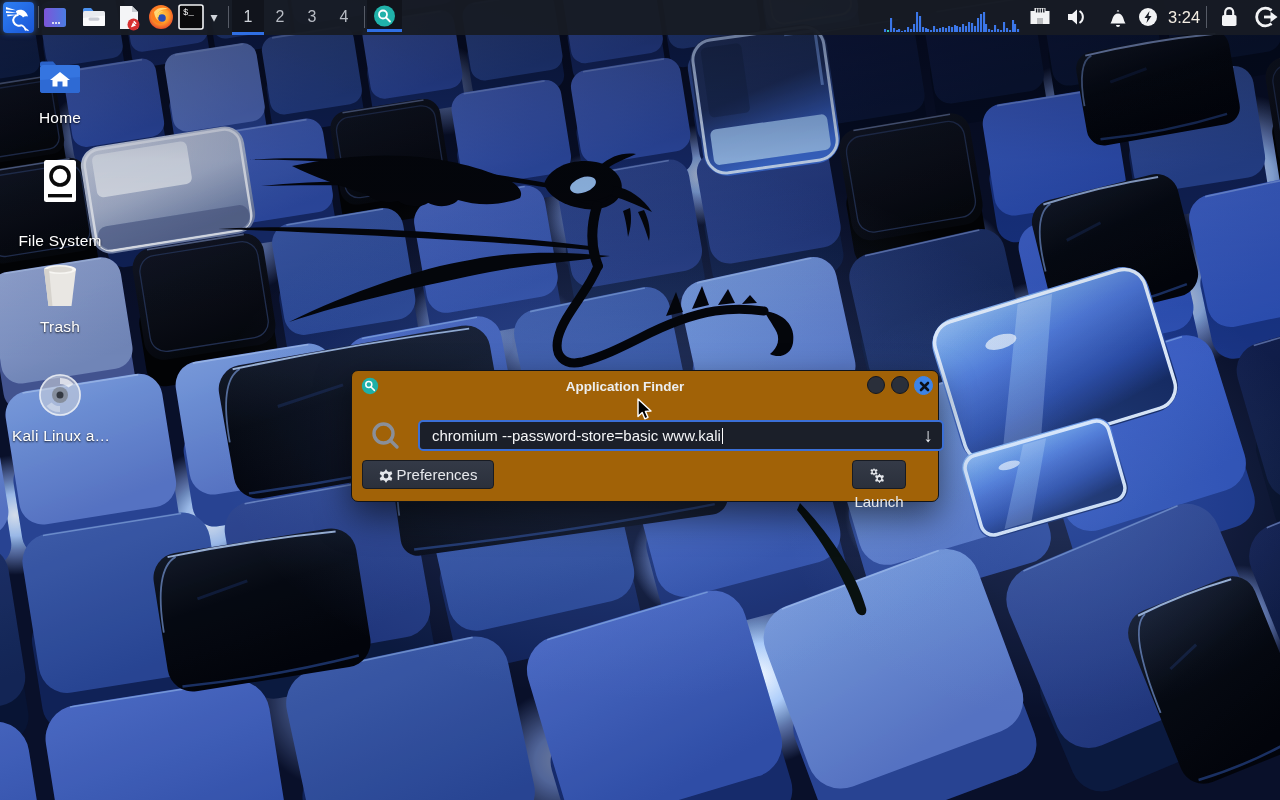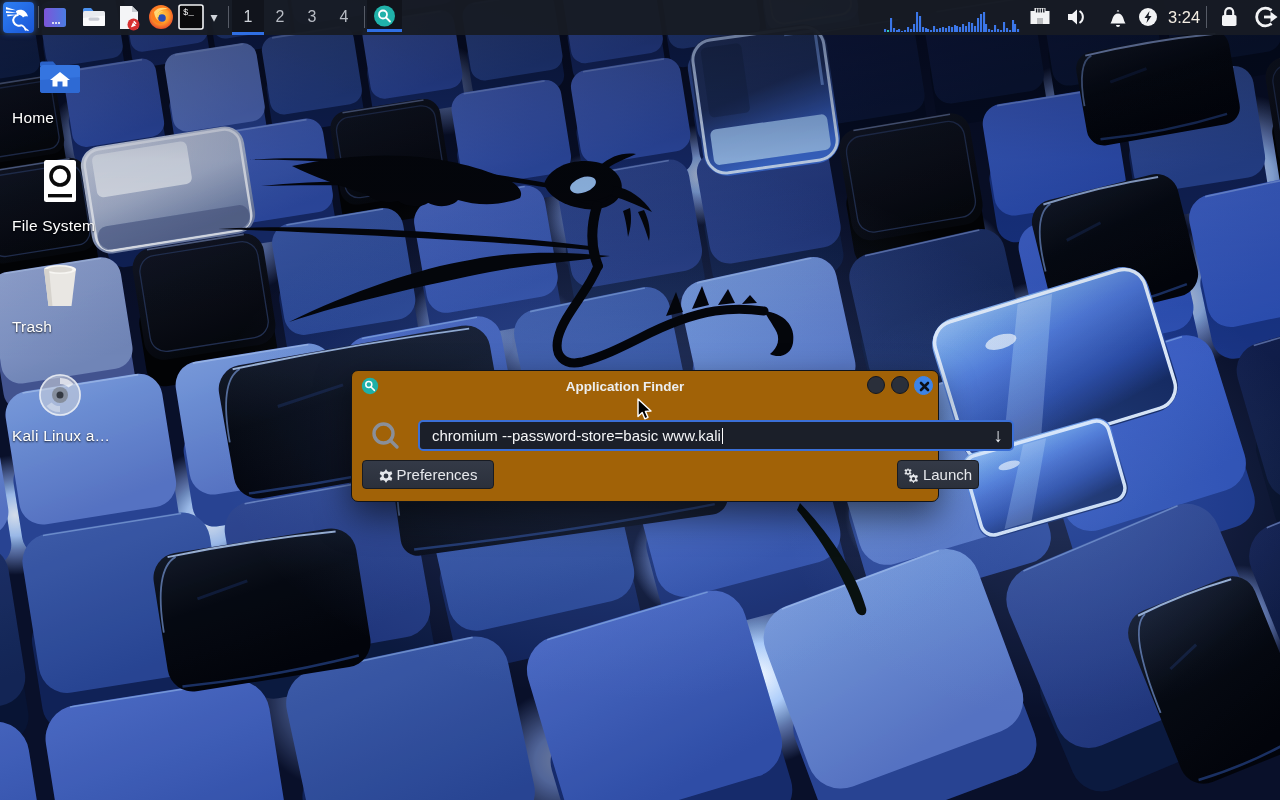--- a/index.html
+++ b/index.html
@@ -6,29 +6,29 @@
 html,body{width:1280px;height:800px;overflow:hidden;background:#0a1126;font-family:"Liberation Sans",sans-serif}
 #stage{position:absolute;left:0;top:0;width:1280px;height:800px;overflow:hidden}
 #bg{position:absolute;left:0;top:0;width:1280px;height:800px}
 
 #panel{position:absolute;left:0;top:0;width:1280px;height:35px;background:rgba(23,27,36,0.95)}
 #panel .sep{position:absolute;top:6px;width:1px;height:22px;background:#565b66}
 .pbtn{position:absolute;top:0;height:35px}
 #wsbar .ws{position:absolute;top:0;height:35px;text-align:center;font-size:16px;color:#b8bcc4;line-height:34px}
 #wsbar .ws.act{background:#11141c;border-bottom:3px solid #2f6fe4;color:#d0d4da}
 
-.dicon{position:absolute;width:96px;text-align:left;color:#fff;font-size:15.5px}
+.dicon{position:absolute;width:96px;text-align:center;color:#fff;font-size:15.5px}
 .dicon .lbl{margin-top:8px;text-shadow:0 1px 2px rgba(0,0,0,0.85);letter-spacing:0.2px;white-space:nowrap}
 
 #dlg{position:absolute;left:351px;top:370px;width:588px;height:132px;background:#a16207;border:1px solid #10131a;border-radius:7px;box-shadow:0 14px 34px rgba(0,0,0,0.55)}
 #dlgtitle{position:absolute;left:0;top:0;width:100%;height:30px}
 #dlgtitle .t{position:absolute;left:0;top:8px;width:546px;text-align:center;font-size:13.5px;font-weight:bold;color:#eceef0}
 .wbtn{position:absolute;top:376px;width:18px;height:18px;border-radius:50%;background:#2a2f3a;border:1.5px solid #121721}
 #wclose{background:#3d84e8;border:1px solid #3d84e8}
-#inp{position:absolute;left:418px;top:420px;width:596px;height:31px;background:#1b1f29;border:2px solid #3b6fd6;border-radius:5px;color:#f4f5f7;font-size:15px;line-height:27px;padding-left:12px}
+#inp{position:absolute;left:418px;top:420px;width:526px;height:31px;background:#1b1f29;border:2px solid #3b6fd6;border-radius:5px;color:#f4f5f7;font-size:15px;line-height:27px;padding-left:12px}
 #inp .cursor{display:inline-block;width:1px;height:16px;background:#fff;vertical-align:-3px;margin-left:1px}
 #inp .arr{position:absolute;right:9px;top:0px;color:#eef0f4;font-size:19px;font-weight:bold}
 .gbtn{position:absolute;height:29px;background:linear-gradient(#343a47,#2b303b);border:1px solid #181b22;border-radius:4px;color:#e6e8ec;font-size:15px;line-height:27px;text-align:center}
 </style>
 </head>
 <body>
 <div id="stage">
 <div id="bg"><svg width="1280" height="800" viewBox="0 0 1280 800">
 <defs>
 <radialGradient id="gspot" cx="0.5" cy="0.5" r="0.5">
@@ -1112,21 +1112,21 @@
     <path d="M24 19 L34 27 L31.5 27 L31.5 33.5 L26.5 33.5 L26.5 28.5 L21.5 28.5 L21.5 33.5 L16.5 33.5 L16.5 27 L14 27 Z" fill="#fff"></path>
   </svg>
   <div class="lbl">Home</div>
 </div>
 <div class="dicon" style="left:12px;top:157px">
   <svg width="48" height="48" viewBox="0 0 48 48" style="display:block;margin:0 auto">
     <rect x="8" y="3" width="32" height="42" rx="2.5" fill="#fff"></rect>
     <circle cx="24" cy="19" r="9" fill="none" stroke="#0a0a0a" stroke-width="3.6"></circle>
     <rect x="12" y="37" width="24" height="3.4" fill="#0a0a0a"></rect>
   </svg>
-  <div class="lbl" style="margin-top:12px">File System</div>
+  <div class="lbl" style="margin-top:27px">File System</div>
 </div>
 <div class="dicon" style="left:12px;top:262px">
   <svg width="48" height="48" viewBox="0 0 48 48" style="display:block;margin:0 auto">
     <path d="M8 7 L40 7 L35.5 44 L12.5 44 Z" fill="#e9e7e3"></path>
     <ellipse cx="24" cy="7.5" rx="16" ry="4.5" fill="#f7f6f3"></ellipse>
     <ellipse cx="24" cy="7.5" rx="12.5" ry="3" fill="#dcd9d4"></ellipse>
     <path d="M8 7 L13 7 L16.5 44 L12.5 44 Z" fill="#d6d3cd"></path>
   </svg>
   <div class="lbl" style="">Trash</div>
 </div>
@@ -1163,21 +1163,21 @@
   <circle cx="13.5" cy="13.5" r="9.5" fill="none" stroke="#8a8f99" stroke-width="3.4"></circle>
   <path d="M20.5 20.5 L27 27" stroke="#8a8f99" stroke-width="3.4" stroke-linecap="round"></path>
 </svg>
 <div id="inp">chromium --password-store=basic www.kali<span class="cursor"></span>
   <span class="arr">↓</span>
 </div>
 <div class="gbtn" style="left:362px;top:460px;width:132px">
   <svg style="vertical-align:-2.5px;margin-right:4px" width="14" height="14" viewBox="0 0 14 14">
         <path d="M7 0 L8.3 2.2 A5 5 0 0 1 9.9 2.9 L12.4 2.3 L13.3 4.9 L11.4 6.3 A5 5 0 0 1 11.4 7.7 L13.3 9.1 L12.4 11.7 L9.9 11.1 A5 5 0 0 1 8.3 11.8 L7 14 L5.7 11.8 A5 5 0 0 1 4.1 11.1 L1.6 11.7 L0.7 9.1 L2.6 7.7 A5 5 0 0 1 2.6 6.3 L0.7 4.9 L1.6 2.3 L4.1 2.9 A5 5 0 0 1 5.7 2.2 Z M7 4.6 A2.4 2.4 0 1 0 7 9.4 A2.4 2.4 0 0 0 7 4.6 Z" fill="#e6e8ec"></path>
       </svg>Preferences</div>
-<div class="gbtn" style="left:897px;top:460px;width:82px">
+<div class="gbtn" style="left:852px;top:460px;width:54px">
   <svg style="vertical-align:-2.5px;margin-right:4px" width="15" height="15" viewBox="0 0 15 15">
     <path d="M4 0 L4.7 1.2 A2.7 2.7 0 0 1 5.6 1.6 L7 1.3 L7.5 2.7 L6.4 3.5 A2.7 2.7 0 0 1 6.4 4.3 L7.5 5.1 L7 6.5 L5.6 6.2 A2.7 2.7 0 0 1 4.7 6.6 L4 7.8 L3.3 6.6 A2.7 2.7 0 0 1 2.4 6.2 L1 6.5 L0.5 5.1 L1.6 4.3 A2.7 2.7 0 0 1 1.6 3.5 L0.5 2.7 L1 1.3 L2.4 1.6 A2.7 2.7 0 0 1 3.3 1.2 Z M4 2.6 A1.3 1.3 0 1 0 4 5.2 A1.3 1.3 0 0 0 4 2.6 Z" fill="#e6e8ec"></path>
     <path d="M9.5 5.5 L10.4 7 A3.4 3.4 0 0 1 11.5 7.5 L13.2 7.1 L13.9 8.9 L12.5 9.9 A3.4 3.4 0 0 1 12.5 10.9 L13.9 11.9 L13.2 13.7 L11.5 13.3 A3.4 3.4 0 0 1 10.4 13.8 L9.5 15.3 L8.6 13.8 A3.4 3.4 0 0 1 7.5 13.3 L5.8 13.7 L5.1 11.9 L6.5 10.9 A3.4 3.4 0 0 1 6.5 9.9 L5.1 8.9 L5.8 7.1 L7.5 7.5 A3.4 3.4 0 0 1 8.6 7 Z M9.5 9 A1.7 1.7 0 1 0 9.5 12.4 A1.7 1.7 0 0 0 9.5 9 Z" fill="#e6e8ec"></path>
   </svg>Launch</div>
 
 <svg style="position:absolute;left:637px;top:398px" width="16" height="24" viewBox="0 0 16 24">
   <path d="M1 1 L1 18.5 L5.2 14.6 L7.8 20.8 L11 19.4 L8.4 13.4 L14 13 Z" fill="#000" stroke="#fff" stroke-width="1.4" stroke-linejoin="round"></path>
 </svg>
 </div>
 

